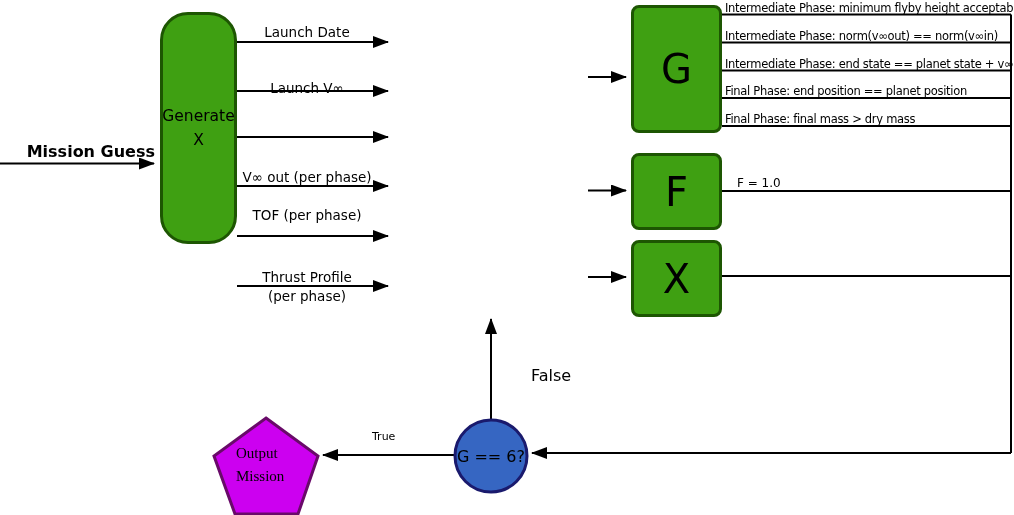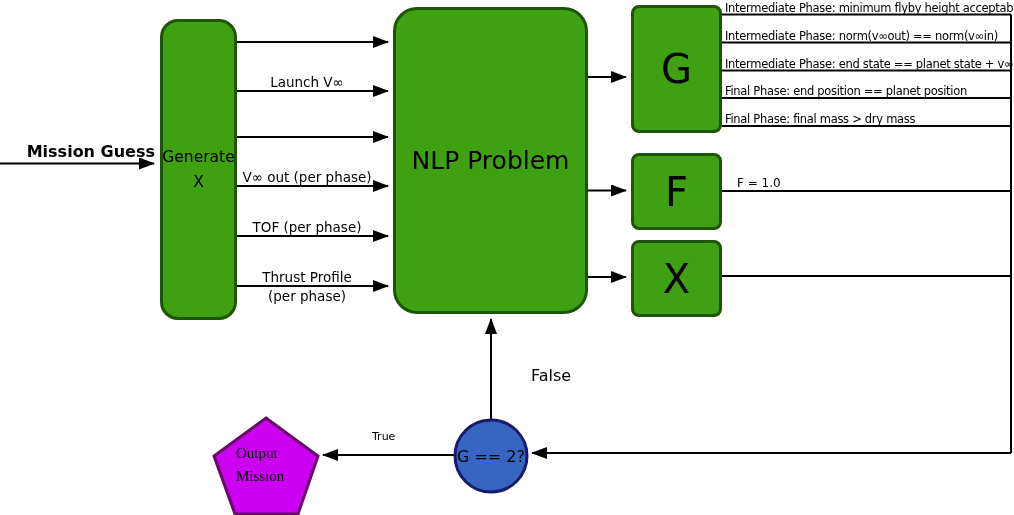--- a/index.html
+++ b/index.html
@@ -39,21 +39,21 @@
     font-size: 13.5px;
     white-space: nowrap;
   }
   .c-label {
     position: absolute;
     left: 725px;
     font-size: 11.5px;
     letter-spacing: -0.3px;
     white-space: nowrap;
   }
-  #generate-box { left: 160px; top: 12px; width: 77px; height: 301px; border-radius: 18px; font-size: 15.5px; line-height: 1.55; margin-top: 7px; }
+  #generate-box { left: 160px; top: 12px; width: 77px; height: 232px; border-radius: 28px; font-size: 15.5px; line-height: 1.55; }
   #nlp-box      { left: 393px; top: 7px;  width: 195px; height: 307px; border-radius: 24px; font-size: 25px; }
   #g-box        { left: 631px; top: 5px;   width: 91px; height: 128px; border-radius: 8px; font-size: 40px; }
   #f-box        { left: 631px; top: 153px; width: 91px; height: 77px;  border-radius: 8px; font-size: 40px; }
   #x-box        { left: 631px; top: 240px; width: 91px; height: 77px;  border-radius: 8px; font-size: 40px; }
   #mission-guess-label { left: 20px; top: 142px; width: 135px; text-align: right; font-size: 16px; font-weight: bold; }
   #f-value-label { left: 737px; top: 176px; font-size: 12px; }
   #false-label { left: 499px; top: 366px; font-size: 16px; margin-left: 32px; }
   #true-label  { left: 372px; top: 430px; font-size: 11px; }
   #decision-label { left: 455px; top: 447px; width: 72px; text-align: center; font-size: 16px; }
   #output-label { left: 236px; top: 442px; width: 80px; font-size: 15px; line-height: 1.55; white-space: normal; font-family: Liberation Serif, serif; }
@@ -104,50 +104,48 @@
     <polygon points="266,418 318,456 298,514 235,514 214,456" style="fill:var(--magenta);stroke:var(--magenta-border);stroke-width:3"></polygon>
 
     <circle cx="491" cy="456" r="36" style="fill:var(--blue);stroke:var(--blue-border);stroke-width:3"></circle>
   </svg>
 
   <div class="gbox" id="generate-box">
     <span>Generate</span>
     <span>X</span>
   </div>
 
-  <div class="gbox" id="nlp-box">
-    <span>NLP Problem</span>
-  </div>
 
   <div class="gbox" id="g-box">
     <span>G</span>
   </div>
   <div class="gbox" id="f-box">
     <span>F</span>
   </div>
   <div class="gbox" id="x-box">
     <span>X</span>
   </div>
 
   <div class="lbl" id="mission-guess-label">Mission Guess</div>
 
-  <div class="in-label" style="top:74px">Launch V∞</div>
+  <div class="in-label" style="top:24px">Launch Date</div>
+  <div class="in-label" style="top:80px">Launch V∞</div>
   <div class="in-label" style="top:169px">V∞ out (per phase)</div>
-  <div class="in-label" style="top:219px">TOF (per phase)</div>
+  <div class="in-label" style="top:207px">TOF (per phase)</div>
   <div class="in-label" style="top:269px">Thrust Profile</div>
   <div class="in-label" style="top:288px">(per phase)</div>
 
   <div class="c-label" style="top:1px">Intermediate Phase: minimum flyby height acceptable</div>
   <div class="c-label" style="top:56.5px">Intermediate Phase: end state == planet state + v∞</div>
   <div class="c-label" style="top:28.5px">Intermediate Phase: norm(v∞out) == norm(v∞in)</div>
   <div class="c-label" style="top:112px">Final Phase: final mass &gt; dry mass</div>
   <div class="c-label" style="top:84px">Final Phase: end position == planet position</div>
 
   <div class="lbl" id="f-value-label">F = 1.0</div>
 
   <div class="lbl" id="false-label">False</div>
   <div class="lbl" id="true-label">True</div>
 
-  <div class="lbl" id="decision-label">G == 2?</div>
+  <div class="lbl" id="decision-label">G == 6?</div>
 
   <div class="lbl" id="output-label">Output Mission</div>
 
 </div>
 
 </body></html>

